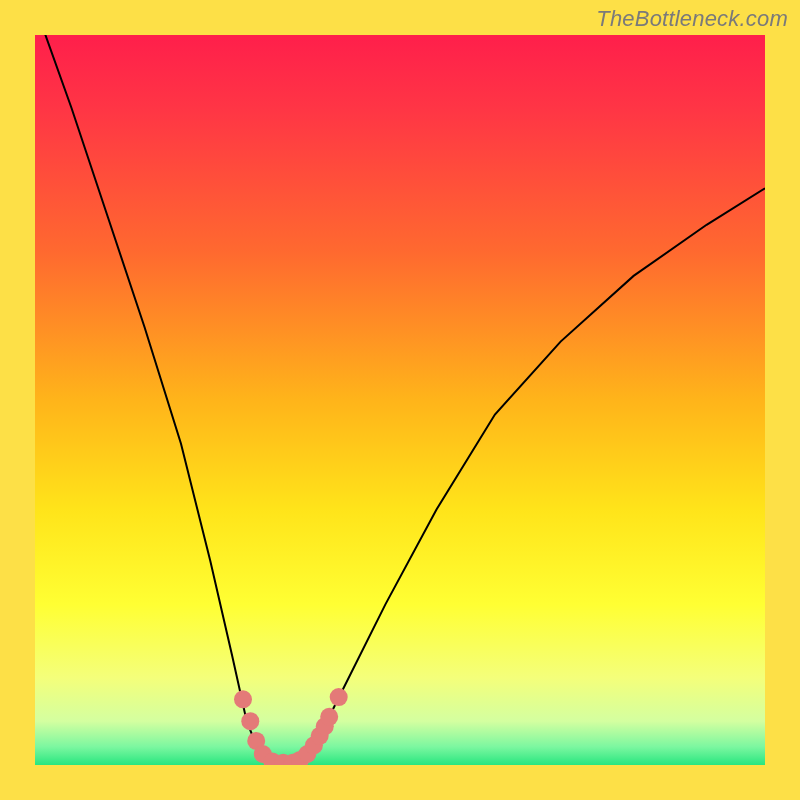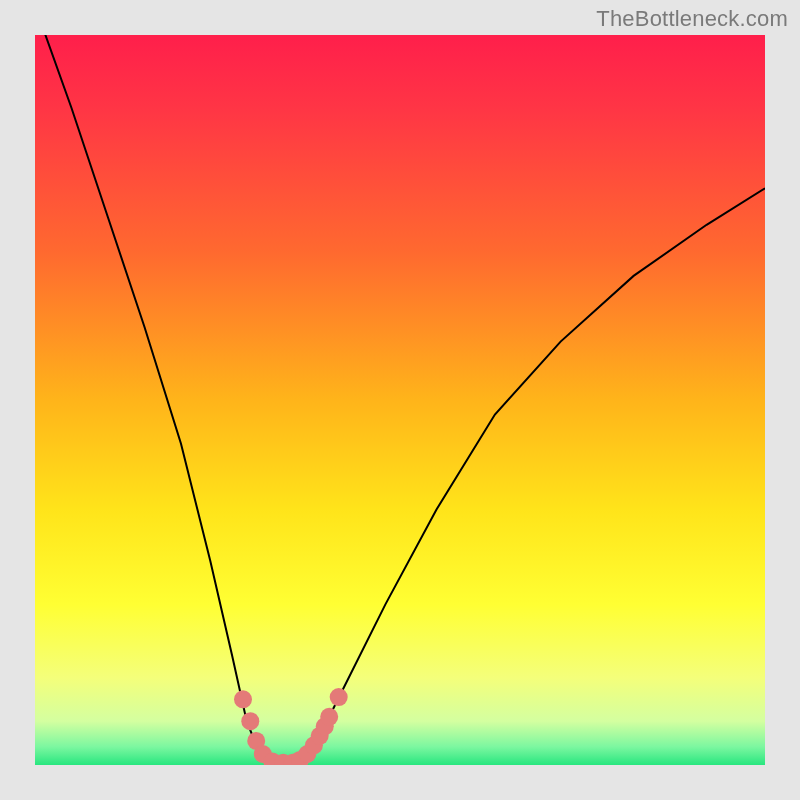--- a/index.html
+++ b/index.html
@@ -10,21 +10,22 @@
     background: #000;
     font-family: Arial, Helvetica, sans-serif;
     overflow: hidden;
   }
   .frame {
     position: absolute;
     top: 0;
     left: 0;
     width: 800px;
     height: 800px;
-    background: #e5e5e5;
+    background: #fde047;
+    font-style: italic;
   }
   .attribution {
     position: absolute;
     top: 6px;
     right: 12px;
     color: #7a7a7a;
     font-size: 22px;
     font-weight: 500;
     letter-spacing: 0.2px;
     z-index: 10;

